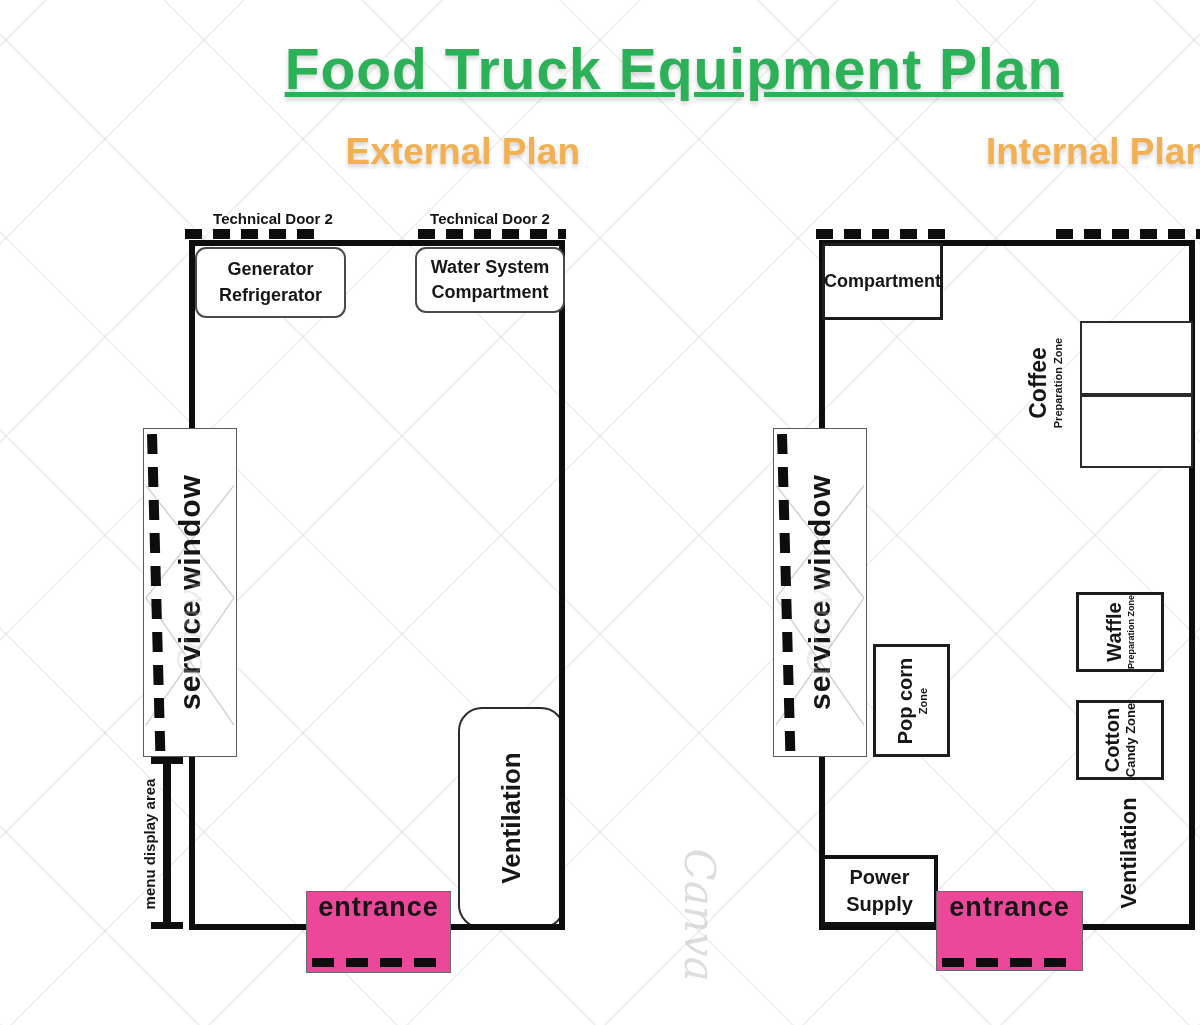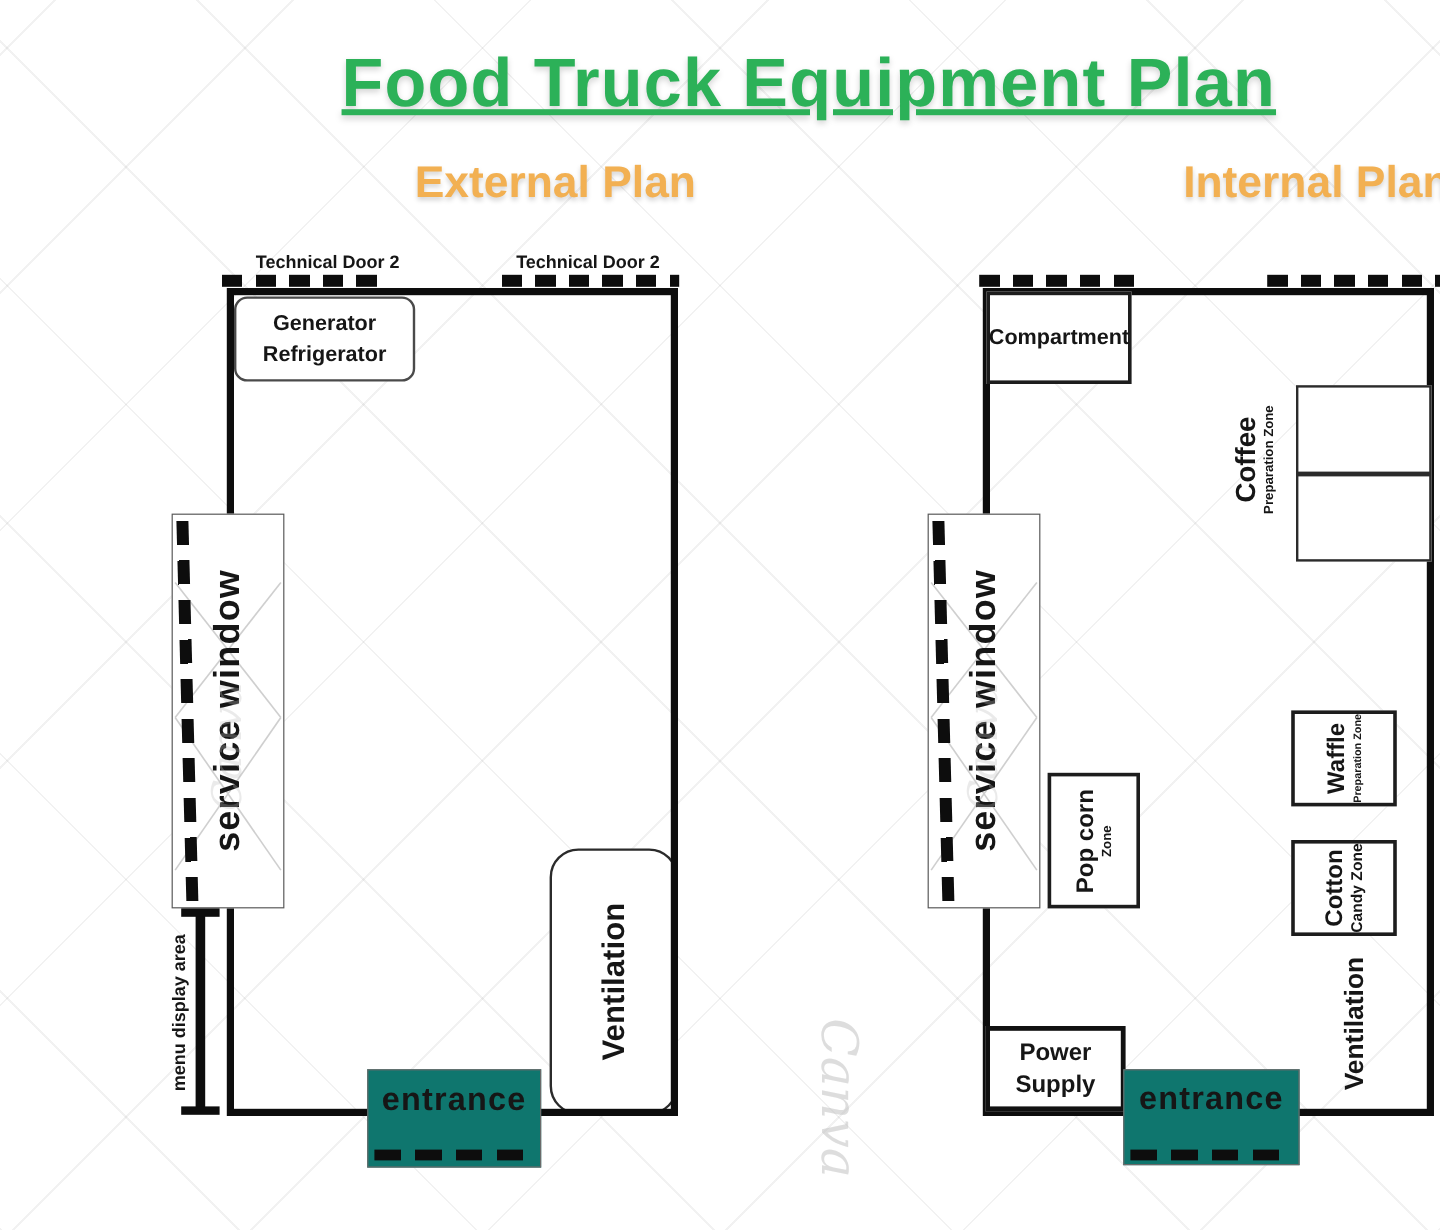--- a/index.html
+++ b/index.html
@@ -30,22 +30,22 @@
 
   .roundbox{position:absolute;z-index:4;background:#fff;border:2px solid #4a4a4a;border-radius:11px;
             box-sizing:border-box;display:flex;align-items:center;justify-content:center;
             text-align:center;font-weight:bold;font-size:18px;line-height:1.4;}
   .sqbox{position:absolute;z-index:4;background:#fff;border:3px solid #1d1d1d;box-sizing:border-box;
          display:flex;align-items:center;justify-content:center;text-align:center;
          font-weight:bold;font-size:18px;line-height:1.35;}
   .thick{border-width:4px;border-color:#111;}
 
   .swbox{position:absolute;z-index:5;background:#fff;border:1.5px solid #5a5a5a;box-sizing:border-box;}
-  .entbox{position:absolute;z-index:5;background:#0f766e;border:1.5px solid #6a6a6a;box-sizing:border-box;
-          display:flex;align-items:center;justify-content:center;font-weight:bold;font-size:27px;
+  .entbox{position:absolute;z-index:5;background:#ec4899;border:1.5px solid #6a6a6a;box-sizing:border-box;
+          display:flex;justify-content:center;font-weight:bold;font-size:27px;
           letter-spacing:1px;padding-bottom:32px;}
   .entdash{position:absolute;height:9px;z-index:6;
            background:repeating-linear-gradient(90deg,#0d0d0d 0 22px,transparent 22px 34px);}
 
   .ventbox{position:absolute;z-index:2;background:#fff;border:2.5px solid #2b2b2b;border-radius:24px;
            box-sizing:border-box;}
 
   
   .rot{position:absolute;z-index:6;display:flex;flex-direction:column;align-items:center;
        justify-content:center;transform:rotate(-90deg);text-align:center;font-weight:bold;
@@ -73,20 +73,21 @@
 
   <div class="wall" style="left:189px;top:240px;width:376px;height:690px;"></div>
 
   <div class="hdash" style="left:185px;top:229px;width:137px;"></div>
   <div class="hdash" style="left:418px;top:229px;width:148px;"></div>
 
   <div class="doorlabel" style="left:193px;top:210px;width:160px;">Technical Door 2</div>
   <div class="doorlabel" style="left:410px;top:210px;width:160px;">Technical Door 2</div>
 
   <div class="roundbox" style="left:195px;top:247px;width:151px;height:71px;">Generator Refrigerator</div>
+  <div class="roundbox" style="left:415px;top:247px;width:150px;height:66px;">Water System Compartment</div>
 
   <div class="swbox" style="left:143px;top:428px;width:94px;height:329px;">
     <svg class="swx" viewBox="0 0 94 329">
       <g stroke="#a8a8a8" stroke-width="1.4" opacity="0.55">
         <line x1="2" y1="55" x2="92" y2="170"></line>
           <line x1="92" y1="55" x2="2" y2="170"></line>
         <line x1="2" y1="170" x2="92" y2="300"></line>
           <line x1="92" y1="170" x2="2" y2="300"></line>
       </g>
     </svg>

